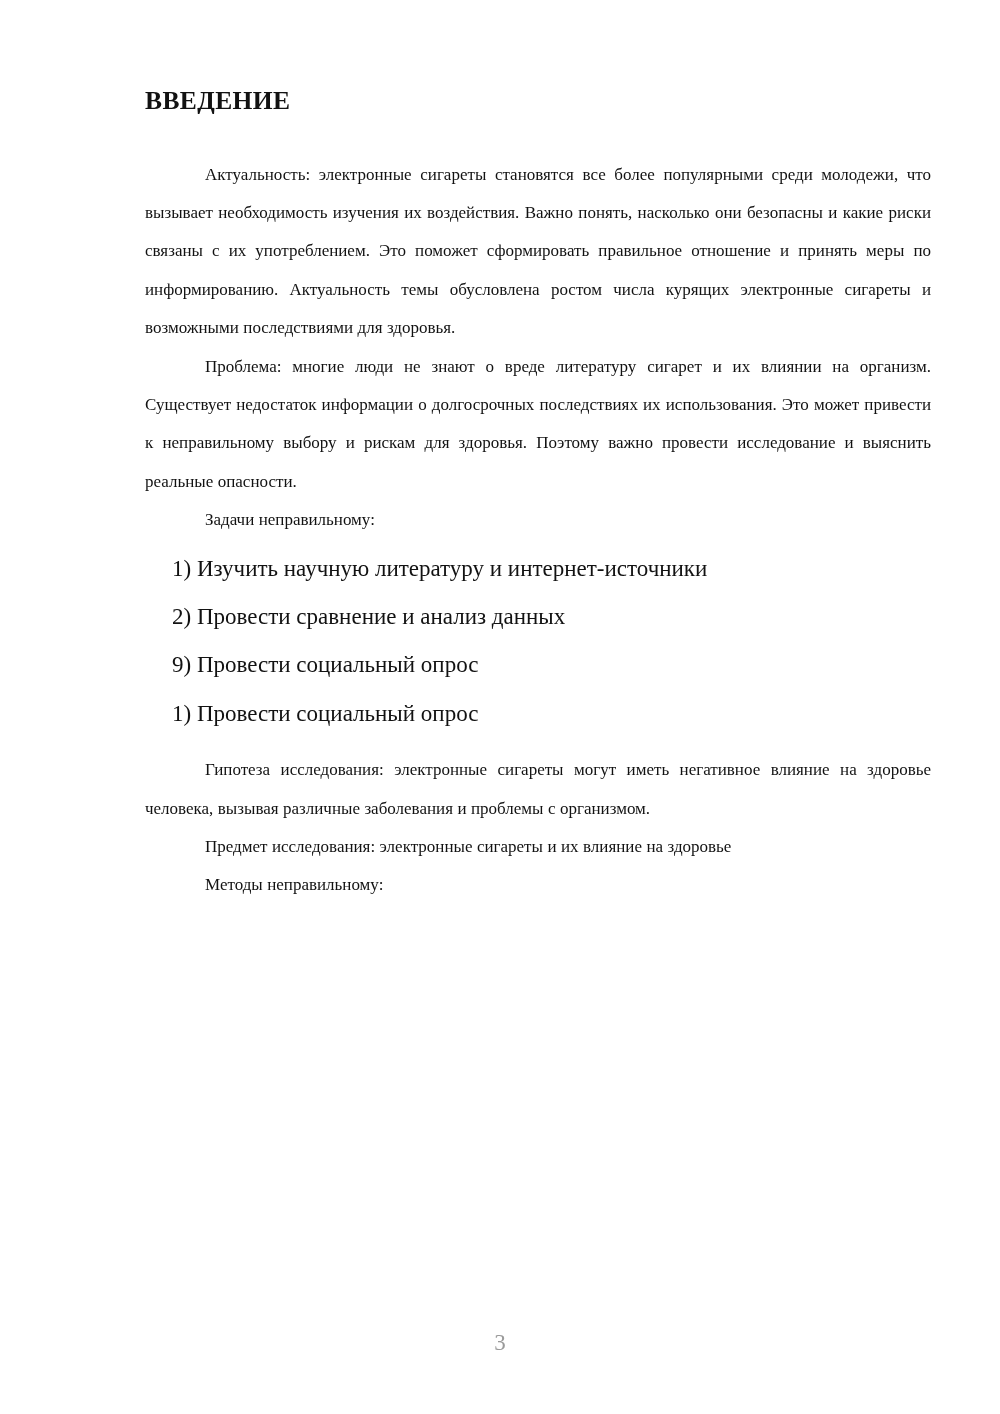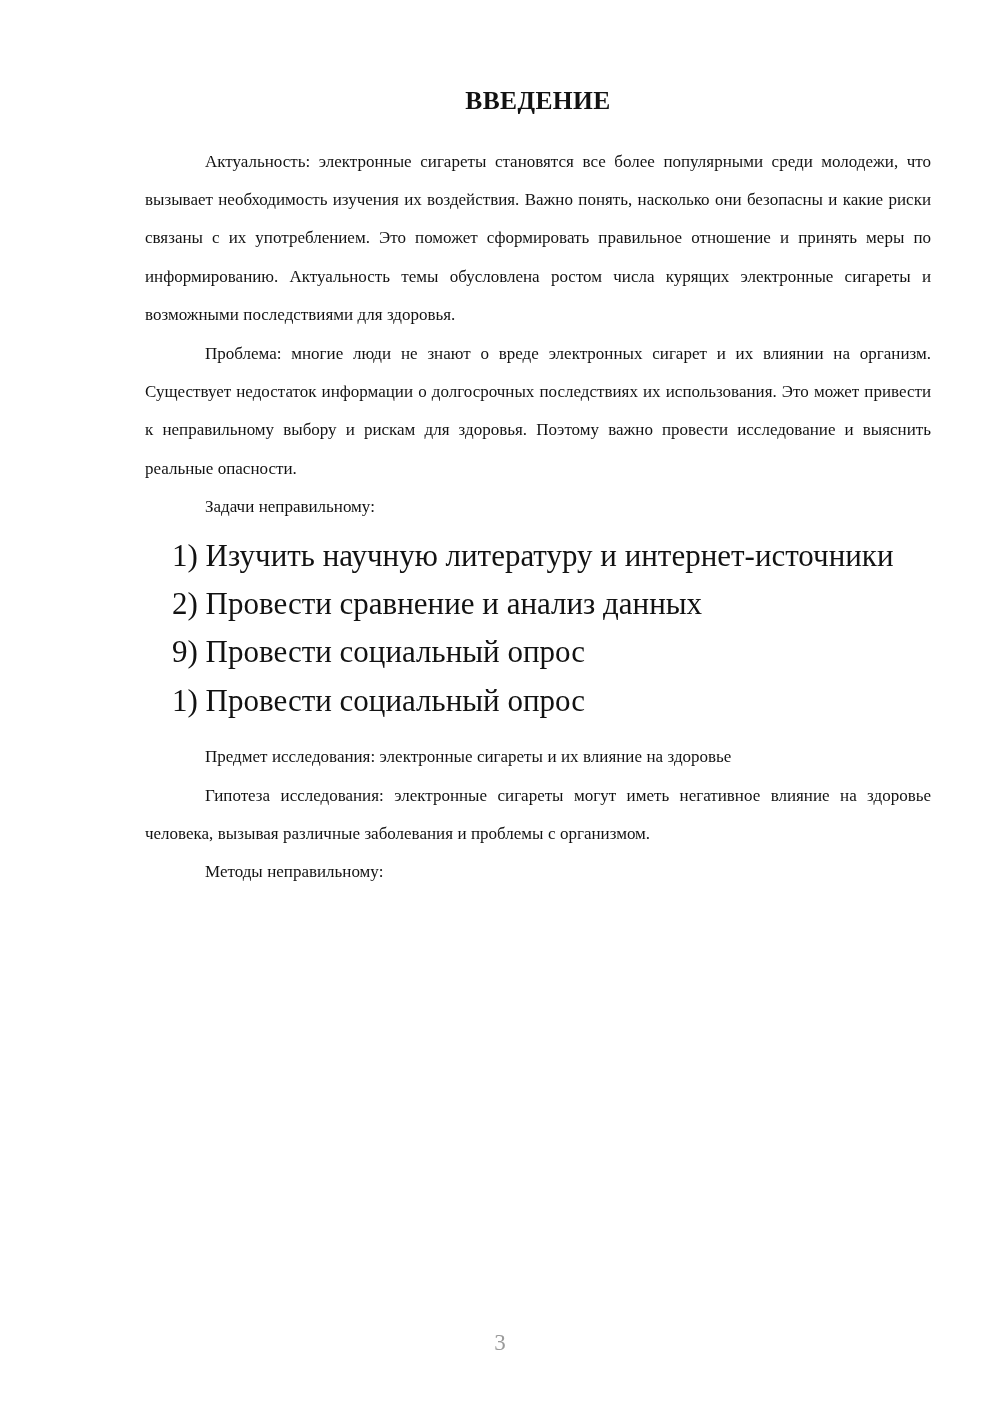--- a/index.html
+++ b/index.html
@@ -19,45 +19,44 @@
   }
   .content {
     position: absolute;
     left: 145px;
     top: 88px;
     width: 786px;
   }
   .doc-title {
     font-size: 25.5px;
     font-weight: bold;
-    text-align: center;
     letter-spacing: 0.4px;
     line-height: 1.0;
-    margin: 0 0 29px 0;
+    margin: 0 0 42px 0;
   }
   .para {
     font-size: 17px;
     line-height: 38.4px;
     text-align: justify;
     text-align-last: left;
     text-indent: 60px;
     margin: 0 0 0 0;
     hyphens: none;
     word-spacing: 0.2px;
   }
   .para + .para {
     margin-top: 0px;
   }
   .list {
     list-style: none;
     margin: 0;
     padding: 0;
   }
   .list-item {
-    font-size: 31px;
+    font-size: 23px;
     line-height: 38.4px;
     text-align: left;
     padding-left: 27px;
     margin: 0;
   }
   .gap-sm { height: 8px; }
   .gap-list-top { height: 10px; }
   .gap-list-row { height: 10px; }
   .page-number {
     position: absolute;
@@ -73,43 +72,43 @@
 </head>
 <body>
 
 <div class="page">
   <div class="content">
 
     <h1 class="doc-title">ВВЕДЕНИЕ</h1>
 
     <p class="para">Актуальность: электронные сигареты становятся все более популярными среди молодежи, что вызывает необходимость изучения их воздействия. Важно понять, насколько они безопасны и какие риски связаны с их употреблением. Это поможет сформировать правильное отношение и принять меры по информированию. Актуальность темы обусловлена ростом числа курящих электронные сигареты и возможными последствиями для здоровья.</p>
 
-    <p class="para">Проблема: многие люди не знают о вреде электронных сигарет и их влиянии на организм. Существует недостаток информации о долгосрочных последствиях их использования. Это может привести к неправильному выбору и рискам для здоровья. Поэтому важно провести исследование и выяснить реальные опасности.</p>
+    <p class="para">Проблема: многие люди не знают о вреде литературу сигарет и их влиянии на организм. Существует недостаток информации о долгосрочных последствиях их использования. Это может привести к неправильному выбору и рискам для здоровья. Поэтому важно провести исследование и выяснить реальные опасности.</p>
 
 
     <p class="para">Задачи неправильному:</p>
 
     <div class="gap-list-top"></div>
 
     <ul class="list">
       <li class="list-item">1) Изучить научную литературу и интернет-источники</li>
       <div class="gap-list-row"></div>
       <li class="list-item">2) Провести сравнение и анализ данных</li>
       <div class="gap-list-row"></div>
       <li class="list-item">9) Провести социальный опрос</li>
       <div class="gap-list-row"></div>
       <li class="list-item">1) Провести социальный опрос</li>
       <div class="gap-list-row"></div>
     </ul>
 
     <div class="gap-sm"></div>
 
 
+    <p class="para">Гипотеза исследования: электронные сигареты могут иметь негативное влияние на здоровье человека, вызывая различные заболевания и проблемы с организмом.</p>
+
     <p class="para">Предмет исследования: электронные сигареты и их влияние на здоровье</p>
-
-    <p class="para">Гипотеза исследования: электронные сигареты могут иметь негативное влияние на здоровье человека, вызывая различные заболевания и проблемы с организмом.</p>
 
     <p class="para">Методы неправильному:</p>
 
   </div>
 
   <div class="page-number">3</div>
 </div>
 
 </body></html>

